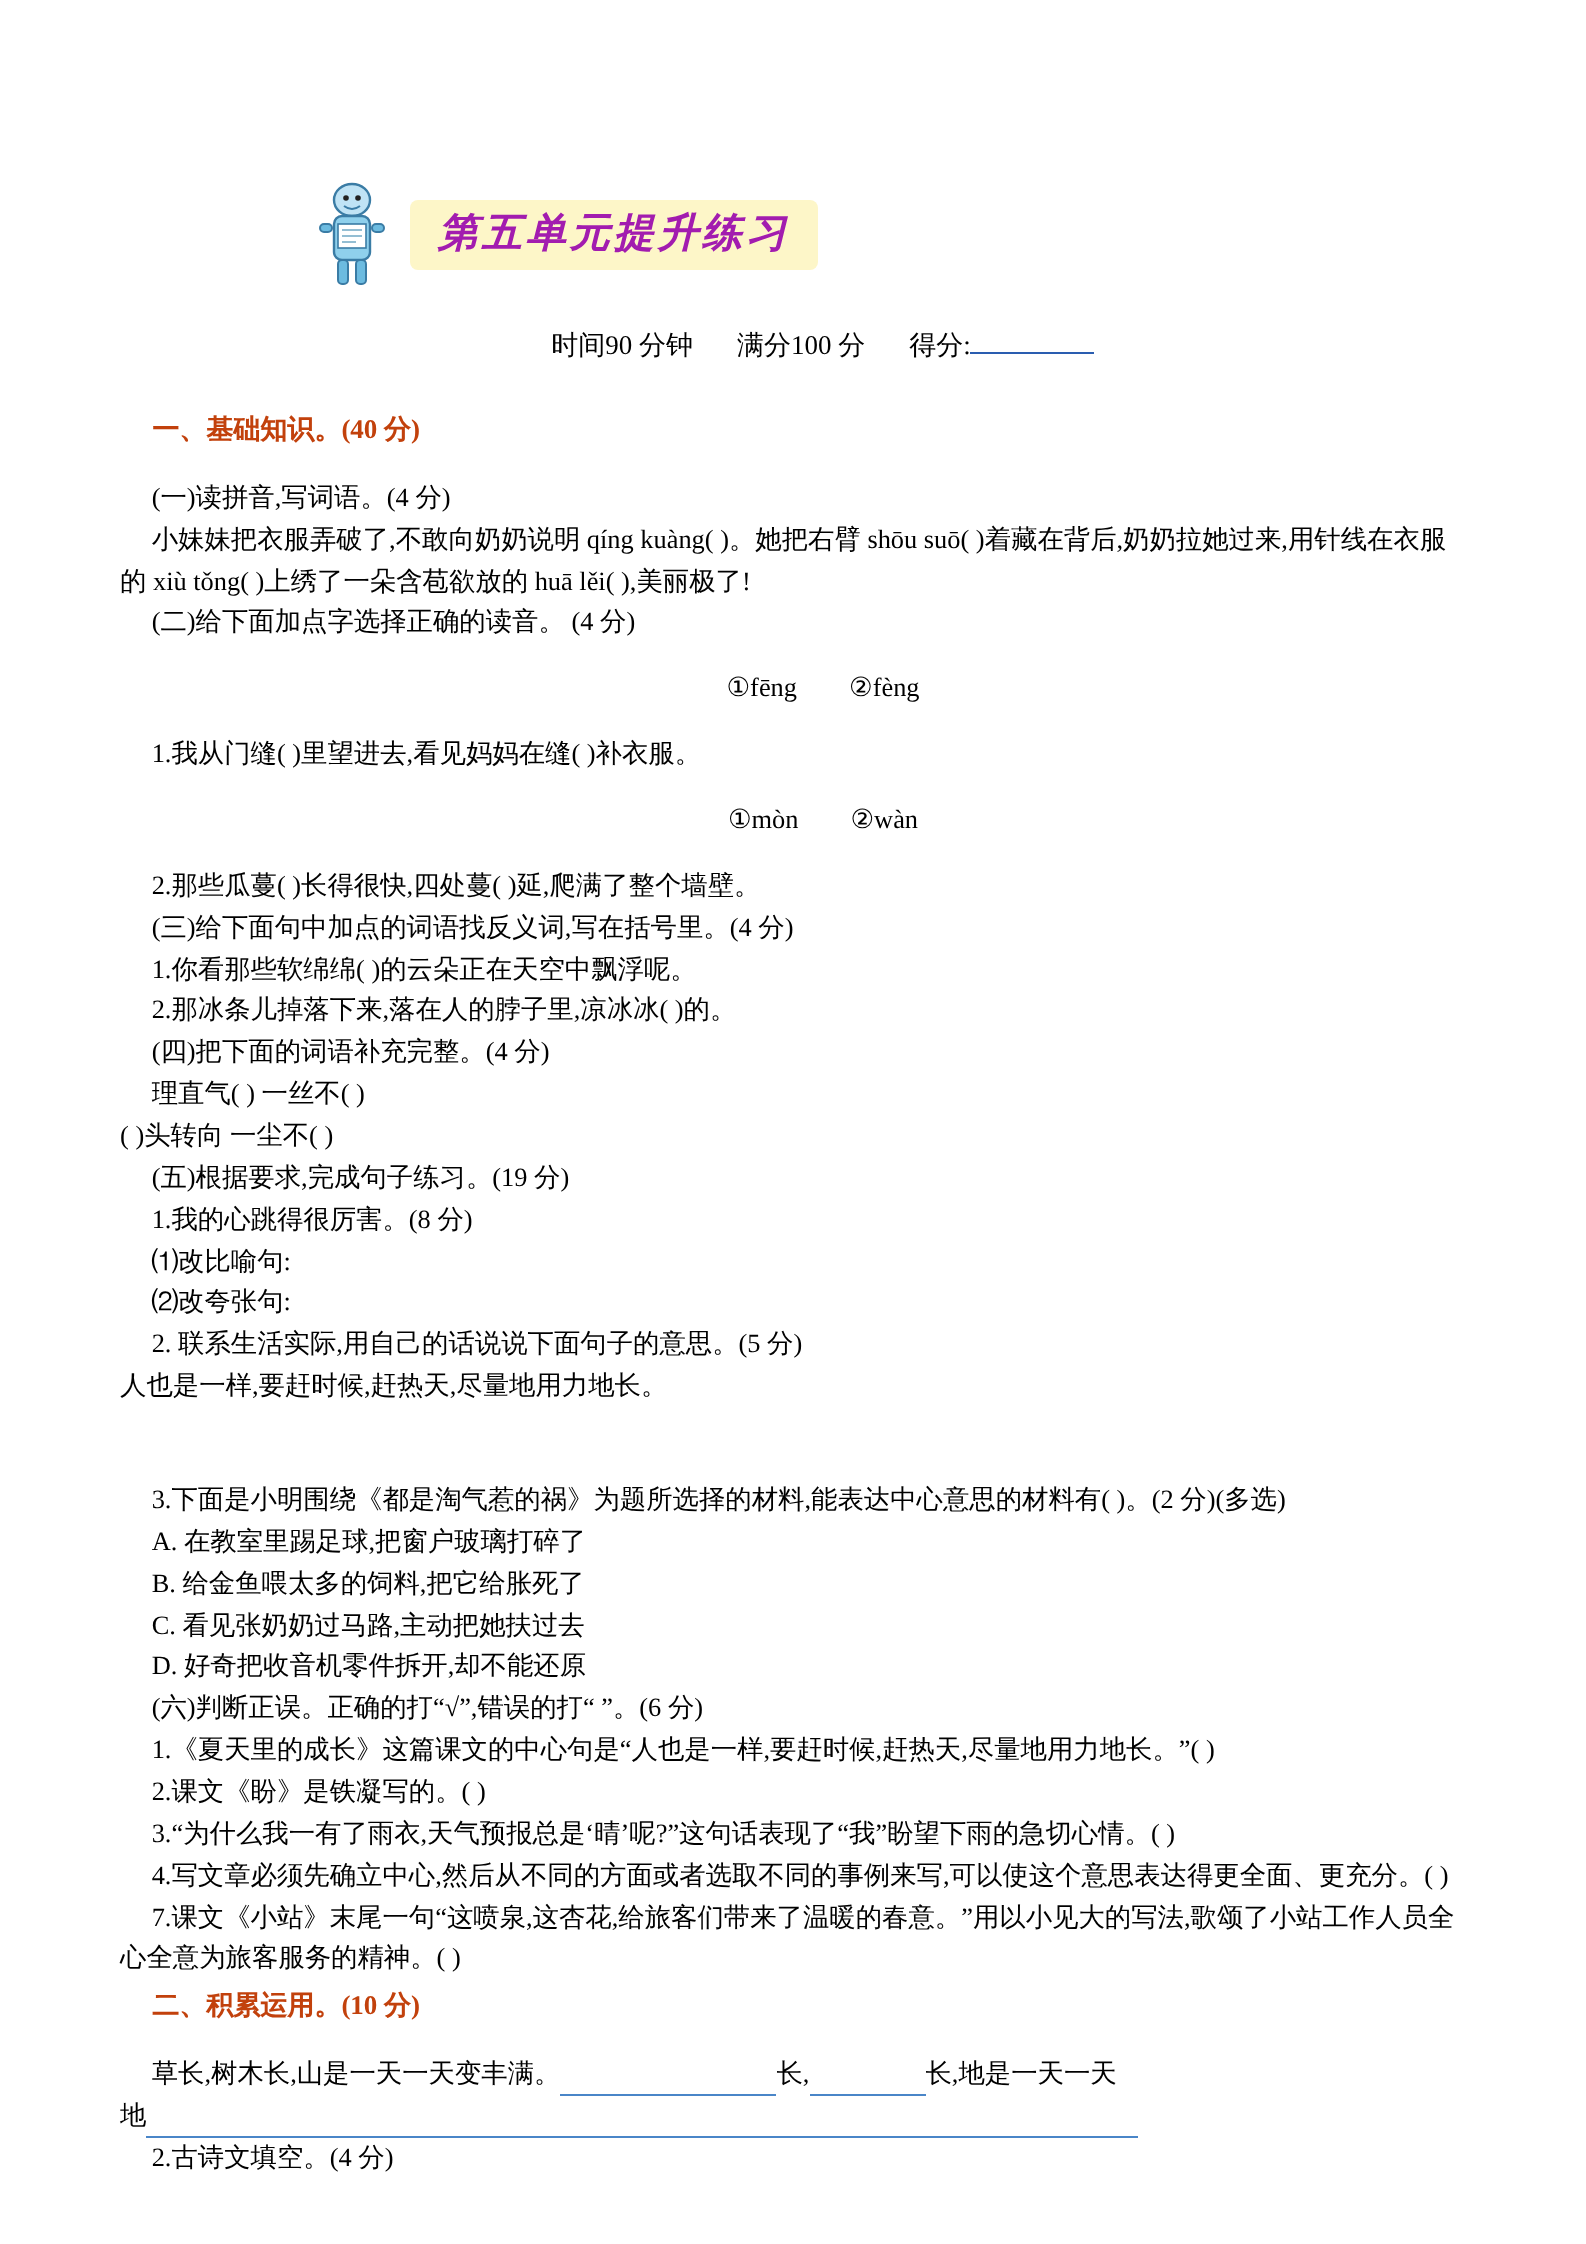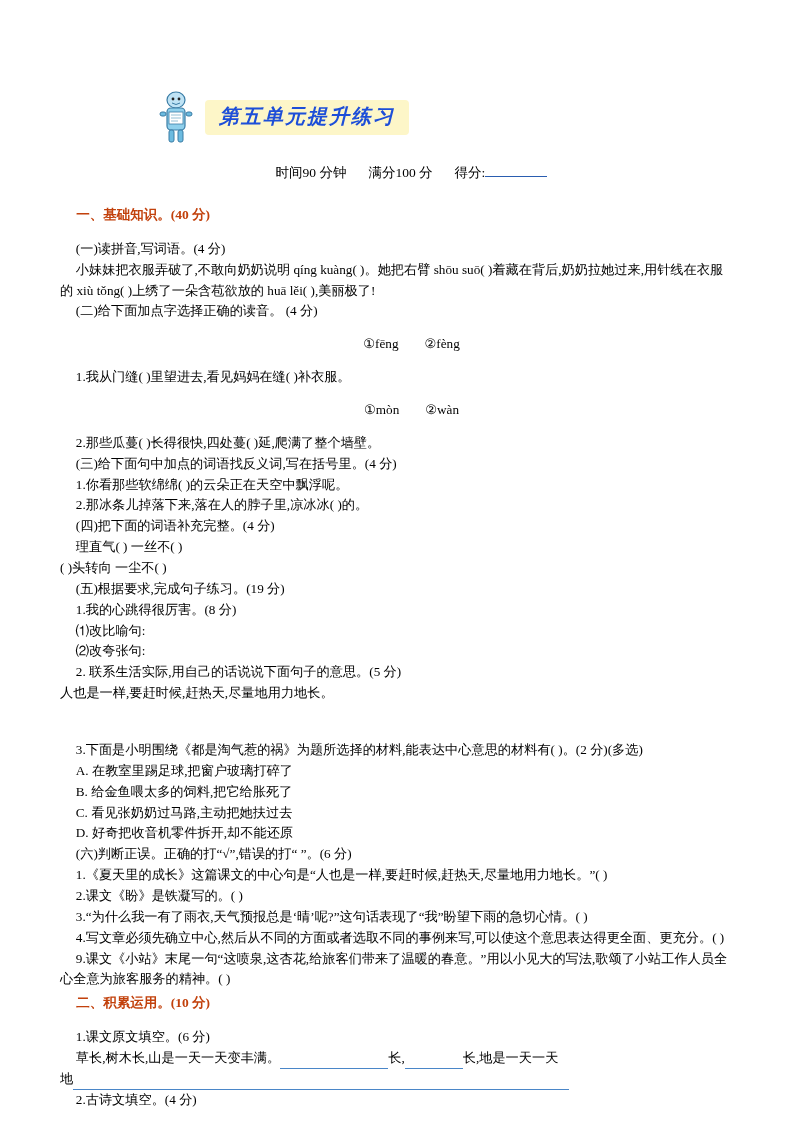--- a/index.html
+++ b/index.html
@@ -40,21 +40,21 @@
     background: #fdf6c8;
     border-radius: 4px;
     padding: 3px 14px 5px 14px;
   }
   .title-text {
     font-family: "Liberation Serif", serif;
     font-weight: bold;
     font-size: 20px;
     letter-spacing: 2px;
     font-style: italic;
-    color: #1d4ed8;
+    color: #a21caf;
   }
   .meta {
     margin-top: 14px;
     text-align: center;
     font-size: 13.5px;
     padding-left: 30px;
   }
   .meta span.gap { display:inline-block; width: 22px; }
   .score-blank {
     display: inline-block;
@@ -168,24 +168,23 @@
     <p class="p">A. 在教室里踢足球,把窗户玻璃打碎了</p>
     <p class="p">B. 给金鱼喂太多的饲料,把它给胀死了</p>
     <p class="p">C. 看见张奶奶过马路,主动把她扶过去</p>
     <p class="p">D. 好奇把收音机零件拆开,却不能还原</p>
 
     <p class="p">(六)判断正误。正确的打“√”,错误的打“  ”。(6 分)</p>
     <p class="p">1.《夏天里的成长》这篇课文的中心句是“人也是一样,要赶时候,赶热天,尽量地用力地长。”(      )</p>
     <p class="p">2.课文《盼》是铁凝写的。(      )</p>
     <p class="p">3.“为什么我一有了雨衣,天气预报总是‘晴’呢?”这句话表现了“我”盼望下雨的急切心情。(      )</p>
     <p class="p">4.写文章必须先确立中心,然后从不同的方面或者选取不同的事例来写,可以使这个意思表达得更全面、更充分。(      )</p>
-    <p class="p">9.课文《小站》末尾一句“这喷泉,这杏花,给旅客们带来了温暖的春意。”用以小见大的写法,歌颂了小站工作人员全心全意为旅客服务的精神。(      )</p>
+    <p class="p">7.课文《小站》末尾一句“这喷泉,这杏花,给旅客们带来了温暖的春意。”用以小见大的写法,歌颂了小站工作人员全心全意为旅客服务的精神。(      )</p>
 
     <p class="sec-head">二、积累运用。(10 分)</p>
-    <p class="p">1.课文原文填空。(6 分)</p>
     <p class="p">
       <span>草长,树木长,山是一天一天变丰满。</span><span class="u" style="width:108px;"></span><span>长,</span><span class="u" style="width:58px;"></span><span>长,地是一天一天</span>
     </p>
     <p class="p2">
       <span>地</span><span class="u" style="width:118px;"></span><span class="u" style="width:108px;"></span><span class="u" style="width:120px;"></span><span class="u" style="width:150px;"></span>
     </p>
     <p class="p">2.古诗文填空。(4 分)</p>
 
   </div>
 </div>

